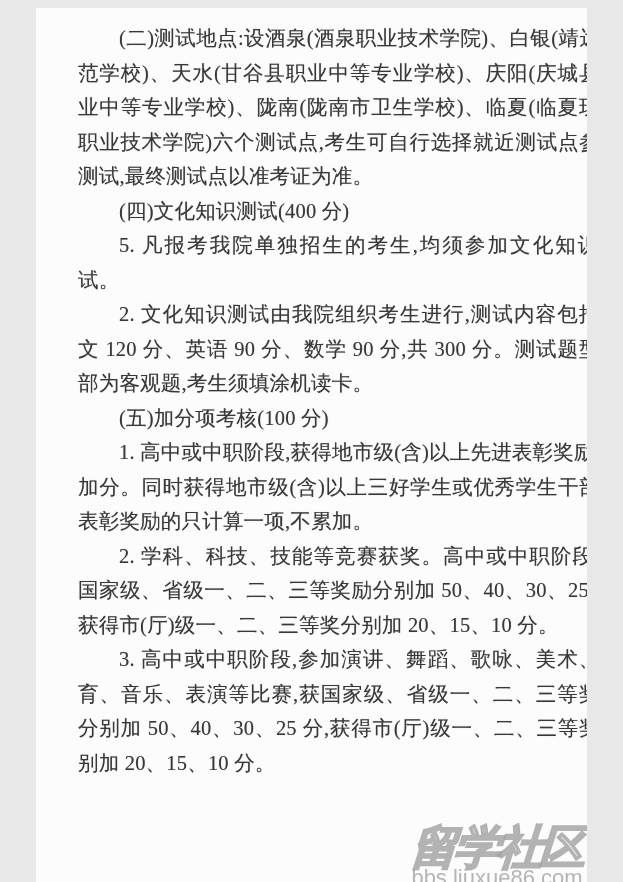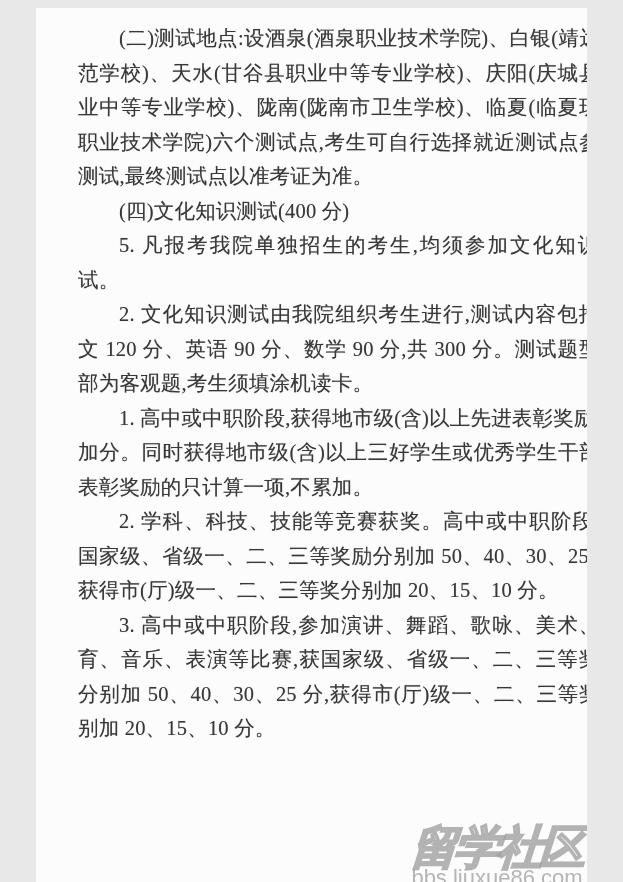--- a/index.html
+++ b/index.html
@@ -66,20 +66,21 @@
 <body>
 
 <div class="page">
 
   <div class="doc-text" id="doc-text">
 
   <p>(二)测试地点:设酒泉(酒泉职业技术学院)、白银(靖远师范学校)、天水(甘谷县职业中等专业学校)、庆阳(庆城县职业中等专业学校)、陇南(陇南市卫生学校)、临夏(临夏现代职业技术学院)六个测试点,考生可自行选择就近测试点参加测试,最终测试点以准考证为准。</p>
       <p>(四)文化知识测试(400 分)</p>
       <p>5. 凡报考我院单独招生的考生,均须参加文化知识测试。</p>
       <p>2. 文化知识测试由我院组织考生进行,测试内容包括语文 120 分、英语 90 分、数学 90 分,共 300 分。测试题型全部为客观题,考生须填涂机读卡。</p>
+      <p>(五)加分项考核(100 分)</p>
       <p>1. 高中或中职阶段,获得地市级(含)以上先进表彰奖励 30 加分。同时获得地市级(含)以上三好学生或优秀学生干部等表彰奖励的只计算一项,不累加。</p>
       <p>2. 学科、科技、技能等竞赛获奖。高中或中职阶段,获国家级、省级一、二、三等奖励分别加 50、40、30、25 分,获得市(厅)级一、二、三等奖分别加 20、15、10 分。</p>
       <p>3. 高中或中职阶段,参加演讲、舞蹈、歌咏、美术、体育、音乐、表演等比赛,获国家级、省级一、二、三等奖励分别加 50、40、30、25 分,获得市(厅)级一、二、三等奖分别加 20、15、10 分。</p>
     </div>
 
   <div class="watermark">
     <div class="wm-logo">留学社区</div>
     <div class="wm-url">bbs.liuxue86.com</div>
   </div>
 

